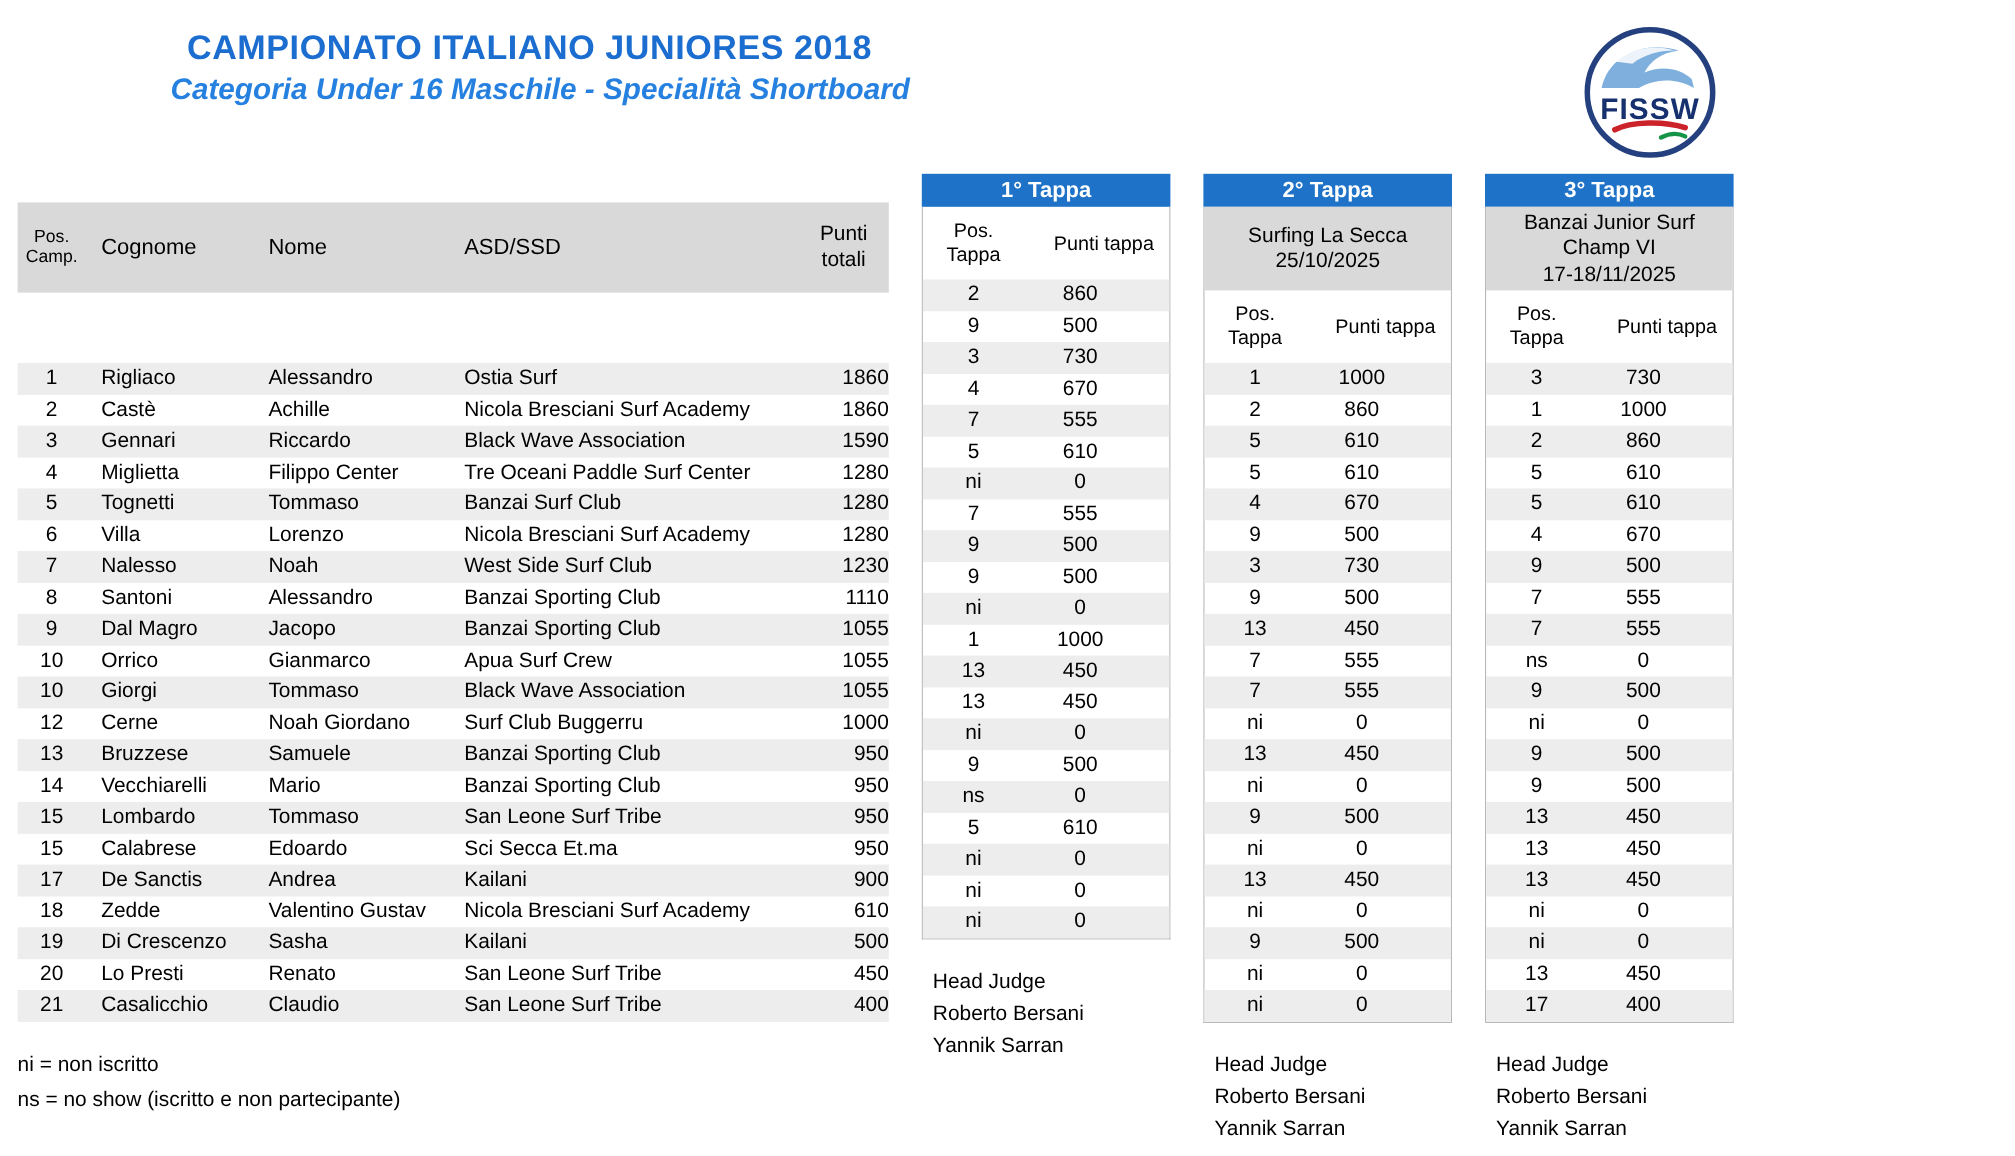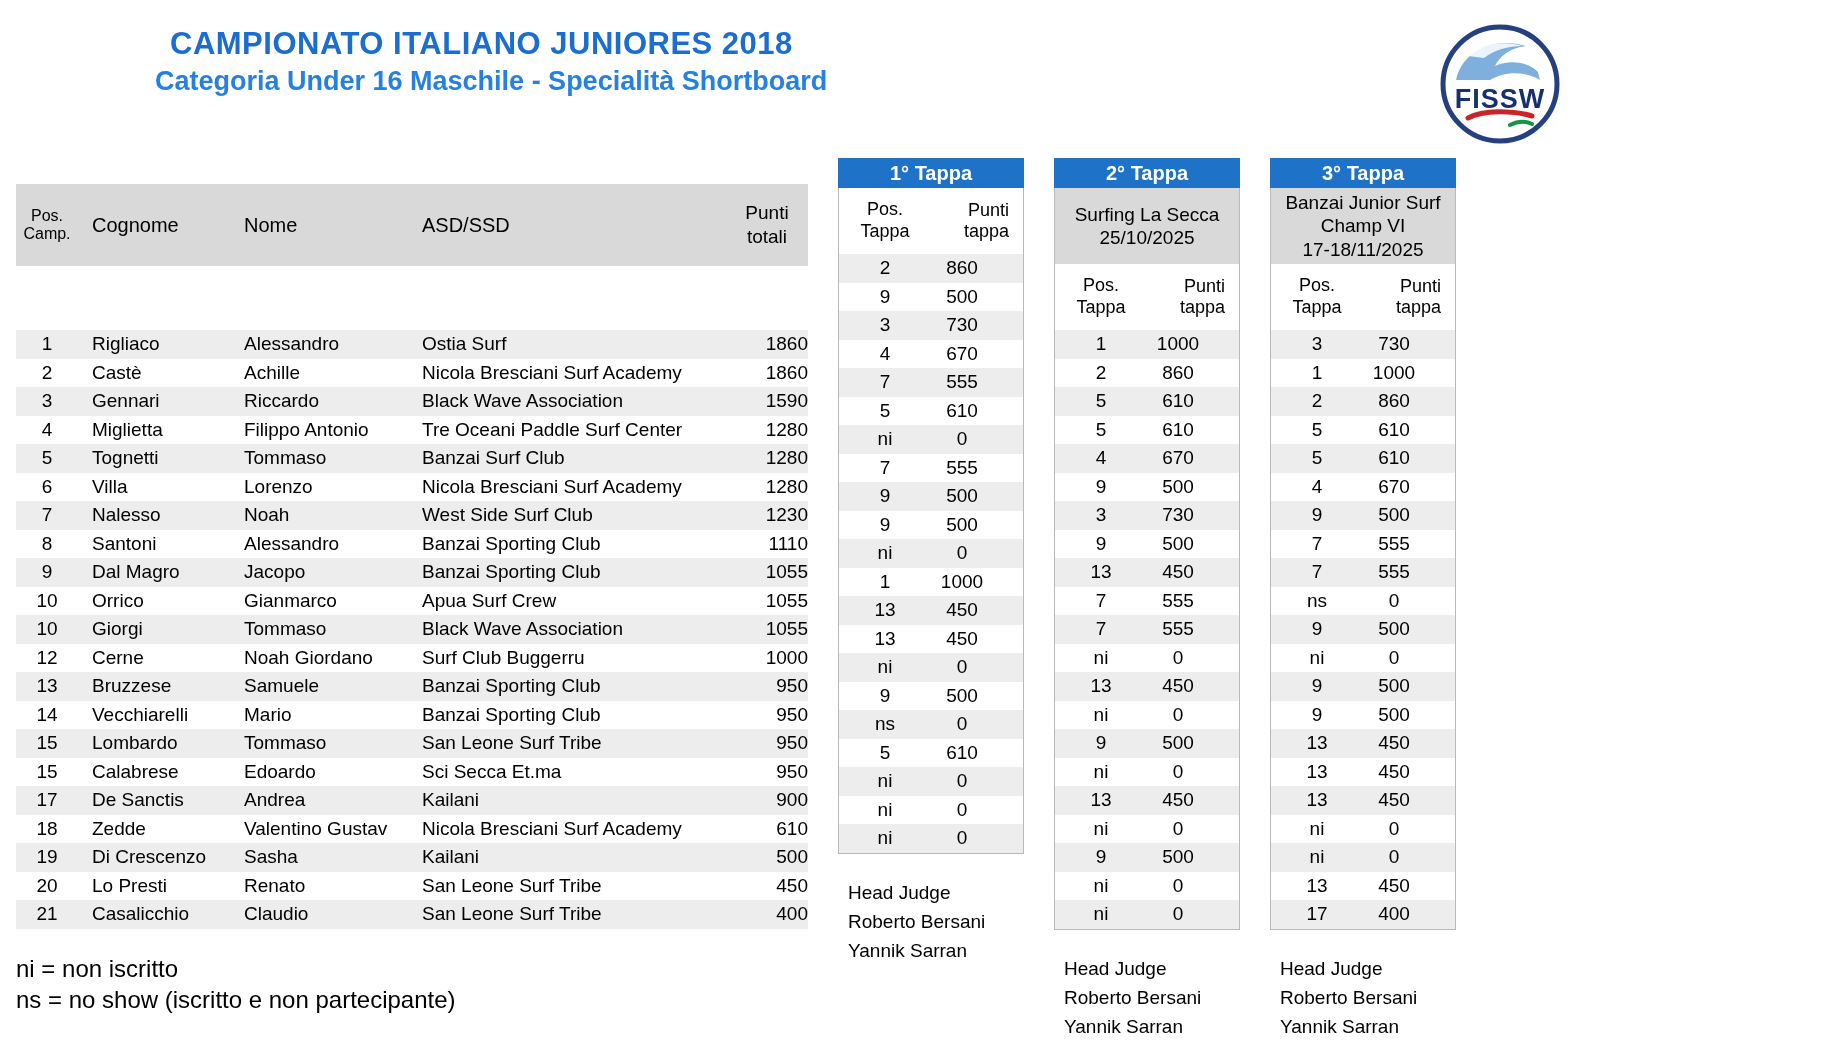--- a/index.html
+++ b/index.html
@@ -19,21 +19,21 @@
     --stripe: #ededed;
     --tborder: #b9b9b9;
   }
   .title {
     position: absolute; left: 170px; top: 26px;
     font-size: 31px; font-weight: 700; color: var(--title-blue);
     letter-spacing: 0.5px;
   }
   .subtitle {
     position: absolute; left: 155px; top: 66px;
-    font-size: 27px; font-weight: 700; color: var(--subtitle-blue);
+    font-size: 27px; font-style: italic; font-weight: 700; color: var(--subtitle-blue);
   }
   .logo { position: absolute; left: 1438px; top: 22px; width: 124px; height: 124px; }
 
   .tables { position: absolute; left: 16px; top: 158px; display: flex; gap: 30px; }
 
   
   .main-section { width: 792px; }
   .main-head {
     margin-top: 26px; height: 82px; background: var(--head-gray);
     display: flex; align-items: center;
@@ -44,41 +44,41 @@
   .c-nome   { width: 178px; padding-left: 14px; white-space: nowrap; overflow: hidden; }
   .c-club   { width: 318px; padding-left: 14px; white-space: nowrap; overflow: hidden; }
   .c-punti  { width: 82px;  text-align: right; }
   .mh { font-size: 20px; }
   .mh-small { font-size: 16px; line-height: 1.15; text-align: center; }
   .mh-punti { font-size: 19px; line-height: 1.25; text-align: center; padding-right: 0; }
   .mrow { height: 28.5px; display: flex; align-items: center; font-size: 19px; }
   .stripe { background: var(--stripe); }
 
   
-  .tappa { width: 186px; }
+  .tappa { width: 226px; }
   .tappa-bar {
     height: 30px; background: var(--bar-blue); color: #fff;
     font-size: 20px; font-weight: 700;
     display: flex; align-items: center; justify-content: center;
   }
   .tappa-body { border: 1px solid var(--tborder); border-top: none; }
   .tappa-event {
     height: 76px; background: var(--head-gray);
     display: flex; flex-direction: column; align-items: center; justify-content: center;
     font-size: 19px; line-height: 1.22; text-align: center;
   }
   .tappa-colhead { height: 66px; display: flex; align-items: center; }
   .tcol-pos { width: 92px; text-align: center; font-size: 18px; line-height: 1.2; }
   .tcol-punti { flex: 1; text-align: right; font-size: 18px; padding-right: 14px; }
   .trow { height: 28.5px; display: flex; align-items: center; font-size: 19px; }
   .t-pos { width: 92px; text-align: center; }
   .t-punti { flex: 1; text-align: center; padding-right: 30px; }
 
   
-  .legend { margin-top: 24px; font-size: 24px; line-height: 31px; }
+  .legend { margin-top: 24px; font-size: 19px; line-height: 31px; }
   .judges { margin-top: 24px; padding-left: 10px; font-size: 19px; line-height: 29px; }
 </style>
 </head>
 <body>
 
 <div class="title">CAMPIONATO ITALIANO JUNIORES 2018</div>
 <div class="subtitle">Categoria Under 16 Maschile - Specialità Shortboard</div>
 
 <svg class="logo" viewBox="0 0 124 124" xmlns="http://www.w3.org/2000/svg">
   <circle cx="62" cy="62" r="57" fill="#ffffff" stroke="#24407f" stroke-width="5"></circle>
@@ -124,21 +124,21 @@
         <div class="mrow stripe">
           <div class="c-pos">3</div>
           <div class="c-cognome">Gennari</div>
           <div class="c-nome">Riccardo</div>
           <div class="c-club">Black Wave Association</div>
           <div class="c-punti">1590</div>
         </div>
         <div class="mrow">
           <div class="c-pos">4</div>
           <div class="c-cognome">Miglietta</div>
-          <div class="c-nome">Filippo Antonio</div>
+          <div class="c-nome">Filippo Center</div>
           <div class="c-club">Tre Oceani Paddle Surf Center</div>
           <div class="c-punti">1280</div>
         </div>
         <div class="mrow stripe">
           <div class="c-pos">5</div>
           <div class="c-cognome">Tognetti</div>
           <div class="c-nome">Tommaso</div>
           <div class="c-club">Banzai Surf Club</div>
           <div class="c-punti">1280</div>
         </div>

